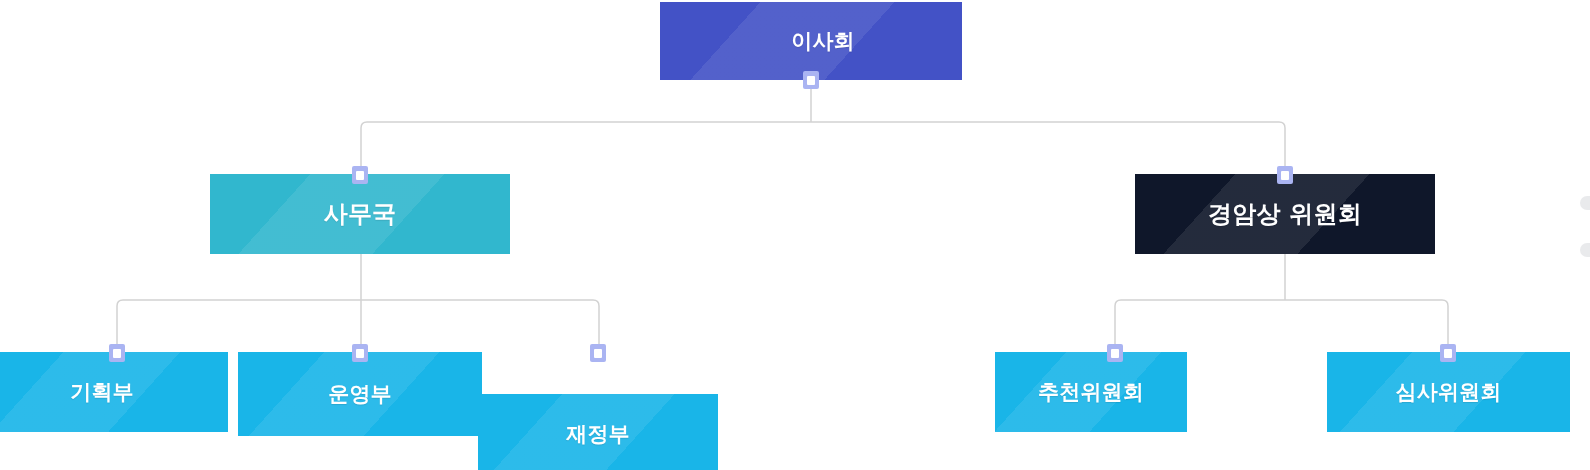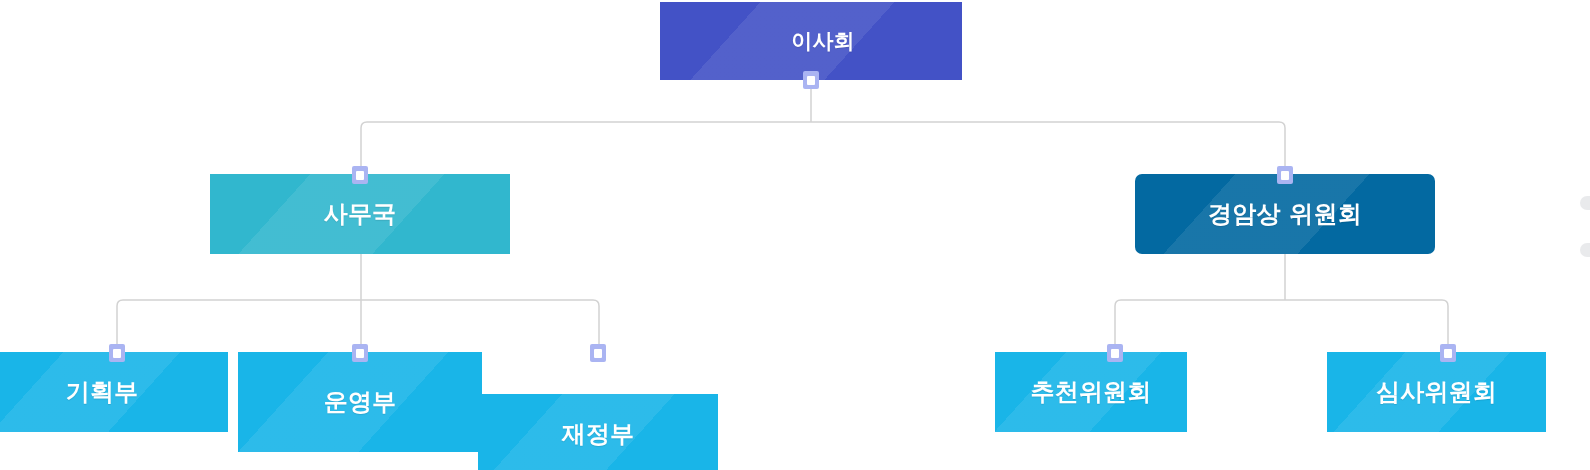--- a/index.html
+++ b/index.html
@@ -63,21 +63,21 @@
     text-shadow: 0 1px 1px rgba(0,0,0,0.10);
   }
 
   .level-1 { background: #4352c6; padding-left: 24px; }
   .level-1 .node-label { font-size: 21px; }
 
   .level-2 { background: #31b7ce; }
   .level-2 .node-label { font-size: 24px; }
 
   .level-3 { background: #19b5e8; }
-  .level-3 .node-label { font-size: 24px; }
+  .level-3 .node-label { font-size: 21px; }
 
   
   .handle {
     position: absolute;
     width: 16px;
     height: 18px;
     background: #aab4f2;
     border-radius: 2px;
     z-index: 10;
     display: flex;
@@ -119,41 +119,41 @@
     </svg>
 
   <div class="node level-1" style="left: 660px; top: 2px; width: 302px; height: 78px; background: rgb(67, 82, 198);">
     <span class="node-label">이사회</span>
   </div>
 
   <div class="node level-2" style="left: 210px; top: 174px; width: 300px; height: 80px; background: rgb(49, 183, 206);">
     <span class="node-label">사무국</span>
   </div>
 
-  <div class="node level-2" style="left: 1135px; top: 174px; width: 300px; height: 80px; background: #0369a1; border-radius: 7px;">
+  <div class="node level-2" style="left: 1135px; top: 174px; width: 300px; height: 80px; background: #0f172a;">
     <span class="node-label">경암상 위원회</span>
   </div>
 
   <div class="node level-3" style="left: -24px; top: 352px; width: 252px; height: 80px; background: rgb(25, 181, 232);">
     <span class="node-label">기획부</span>
   </div>
 
-  <div class="node level-3" style="left: 238px; top: 352px; width: 244px; height: 100px; background: rgb(25, 181, 232); align-items: center;">
+  <div class="node level-3" style="left: 238px; top: 352px; width: 244px; height: 84px; background: rgb(25, 181, 232); align-items: center;">
     <span class="node-label">운영부</span>
   </div>
 
   <div class="node level-3" style="left: 478px; top: 352px; width: 240px; height: 80px; background: rgb(25, 181, 232); margin-top: 42px;">
     <span class="node-label">재정부</span>
   </div>
 
   <div class="node level-3" style="left: 995px; top: 352px; width: 192px; height: 80px; background: rgb(25, 181, 232);">
     <span class="node-label">추천위원회</span>
   </div>
 
-  <div class="node level-3" style="left: 1327px; top: 352px; width: 219px; height: 80px; background: rgb(25, 181, 232); align-items: center;">
+  <div class="node level-3" style="left: 1327px; top: 352px; width: 243px; height: 80px; background: rgb(25, 181, 232); align-items: center;">
     <span class="node-label">심사위원회</span>
   </div>
 
   <div id="handles-layer">
       <div class="handle" style="left: 803px; top: 71px;"></div>
       <div class="handle" style="left: 352px; top: 166px;"></div>
       <div class="handle" style="left: 1277px; top: 166px;"></div>
       <div class="handle" style="left: 109px; top: 344px;"></div>
       <div class="handle" style="left: 352px; top: 344px;"></div>
       <div class="handle" style="left: 590px; top: 344px;"></div>

